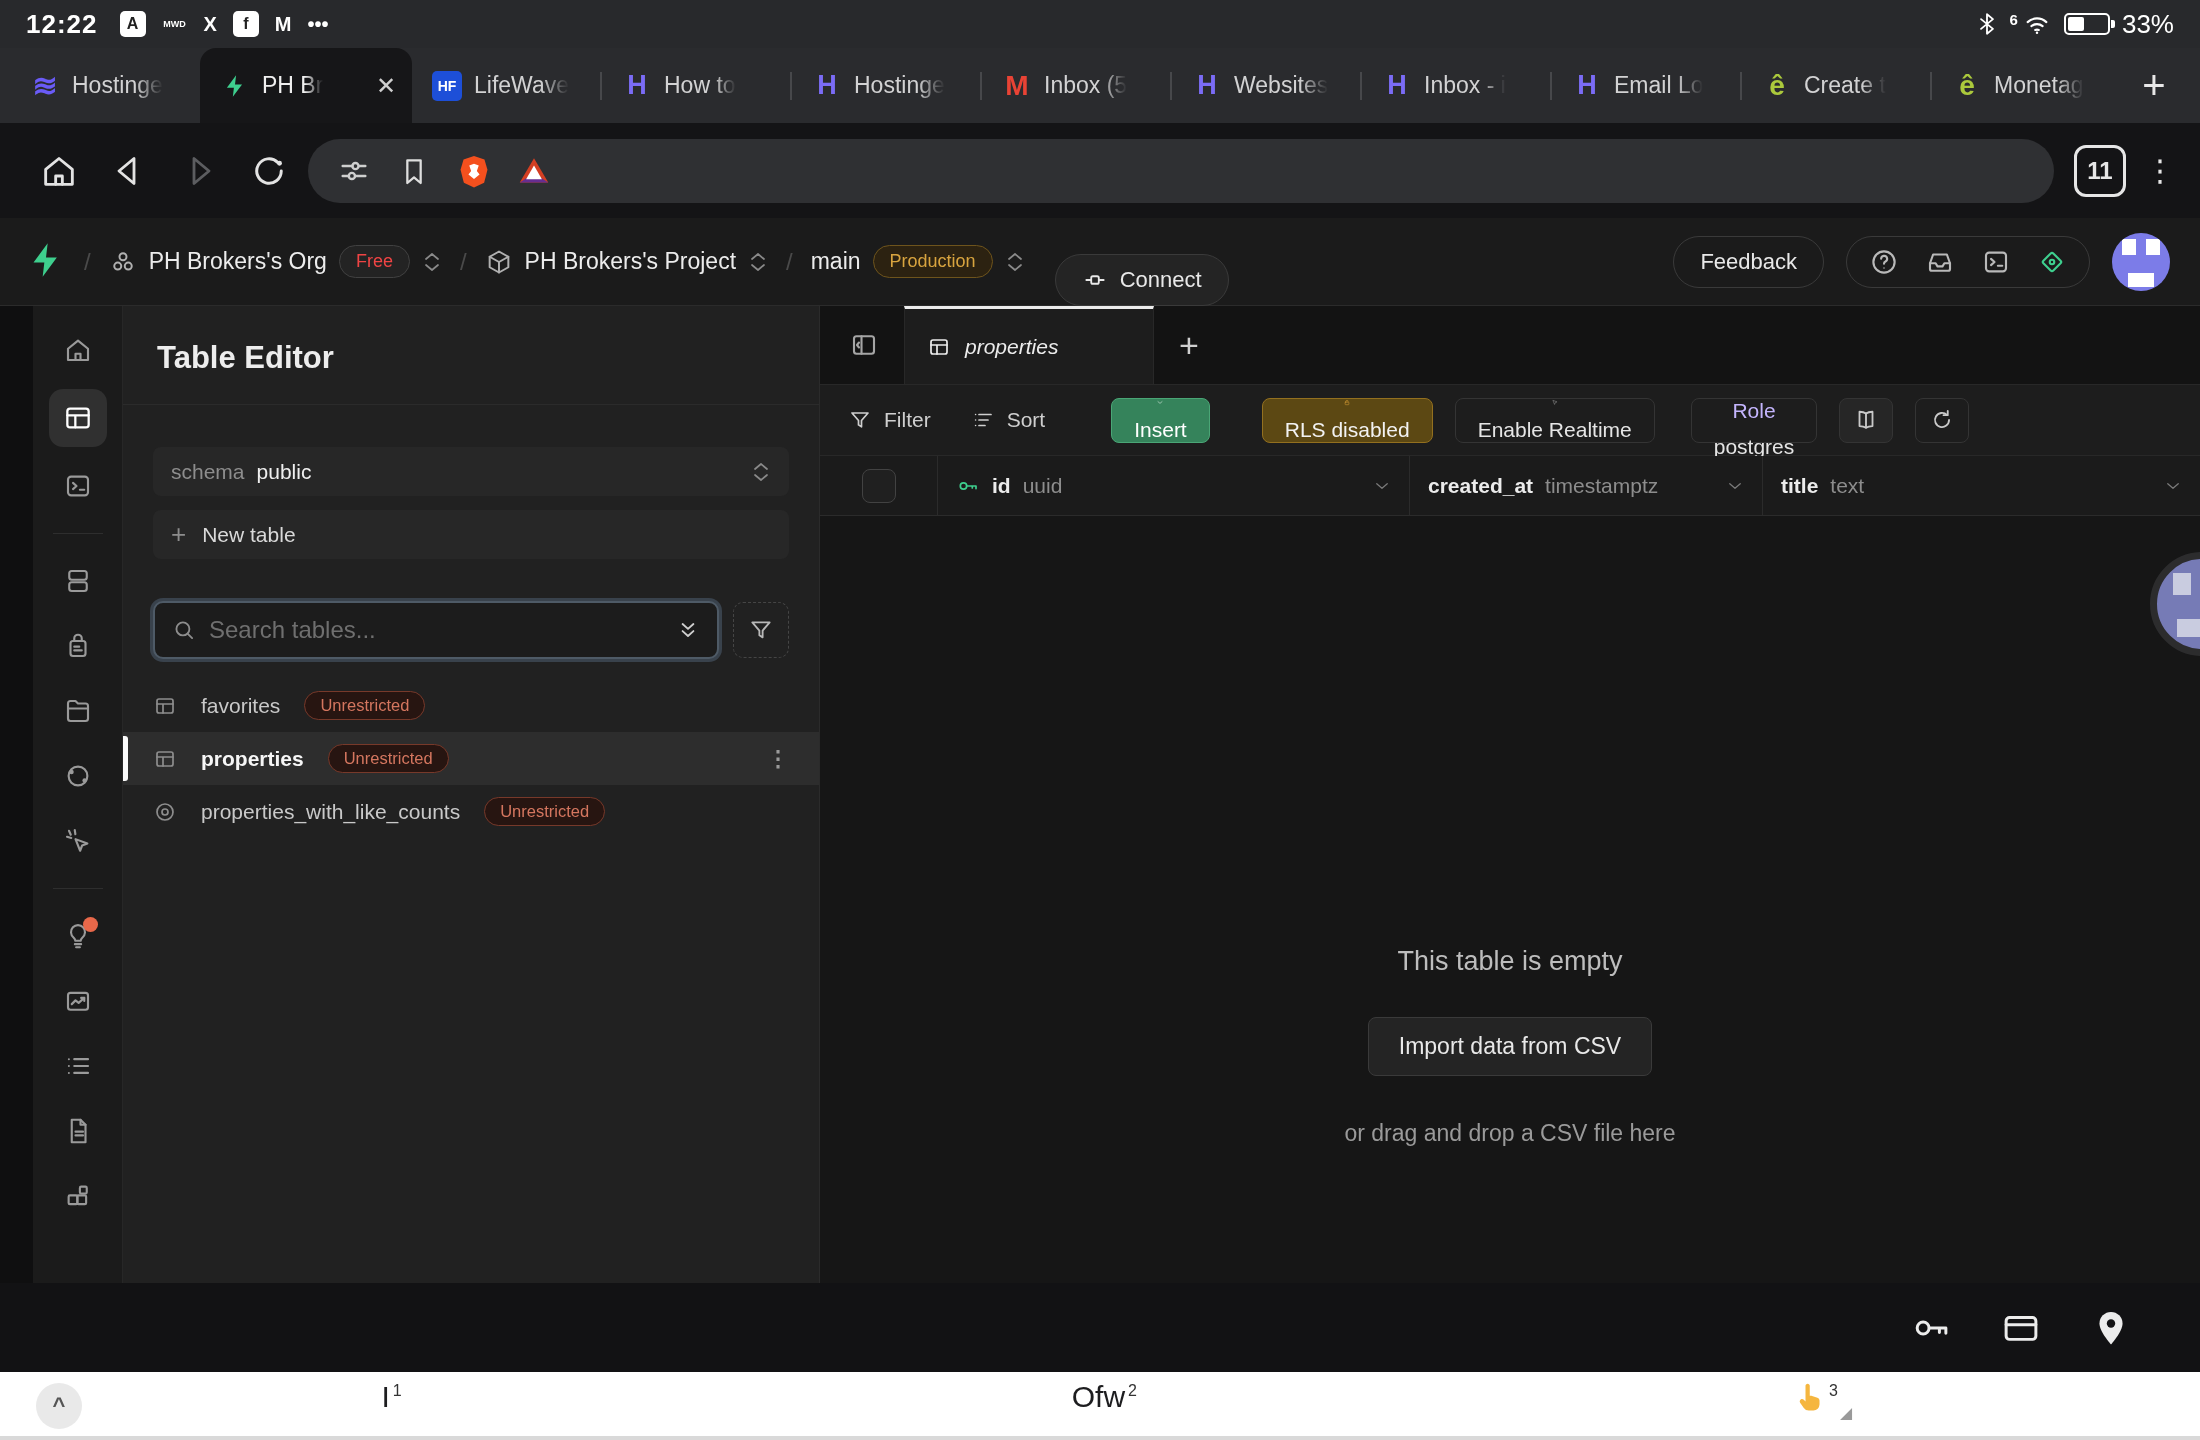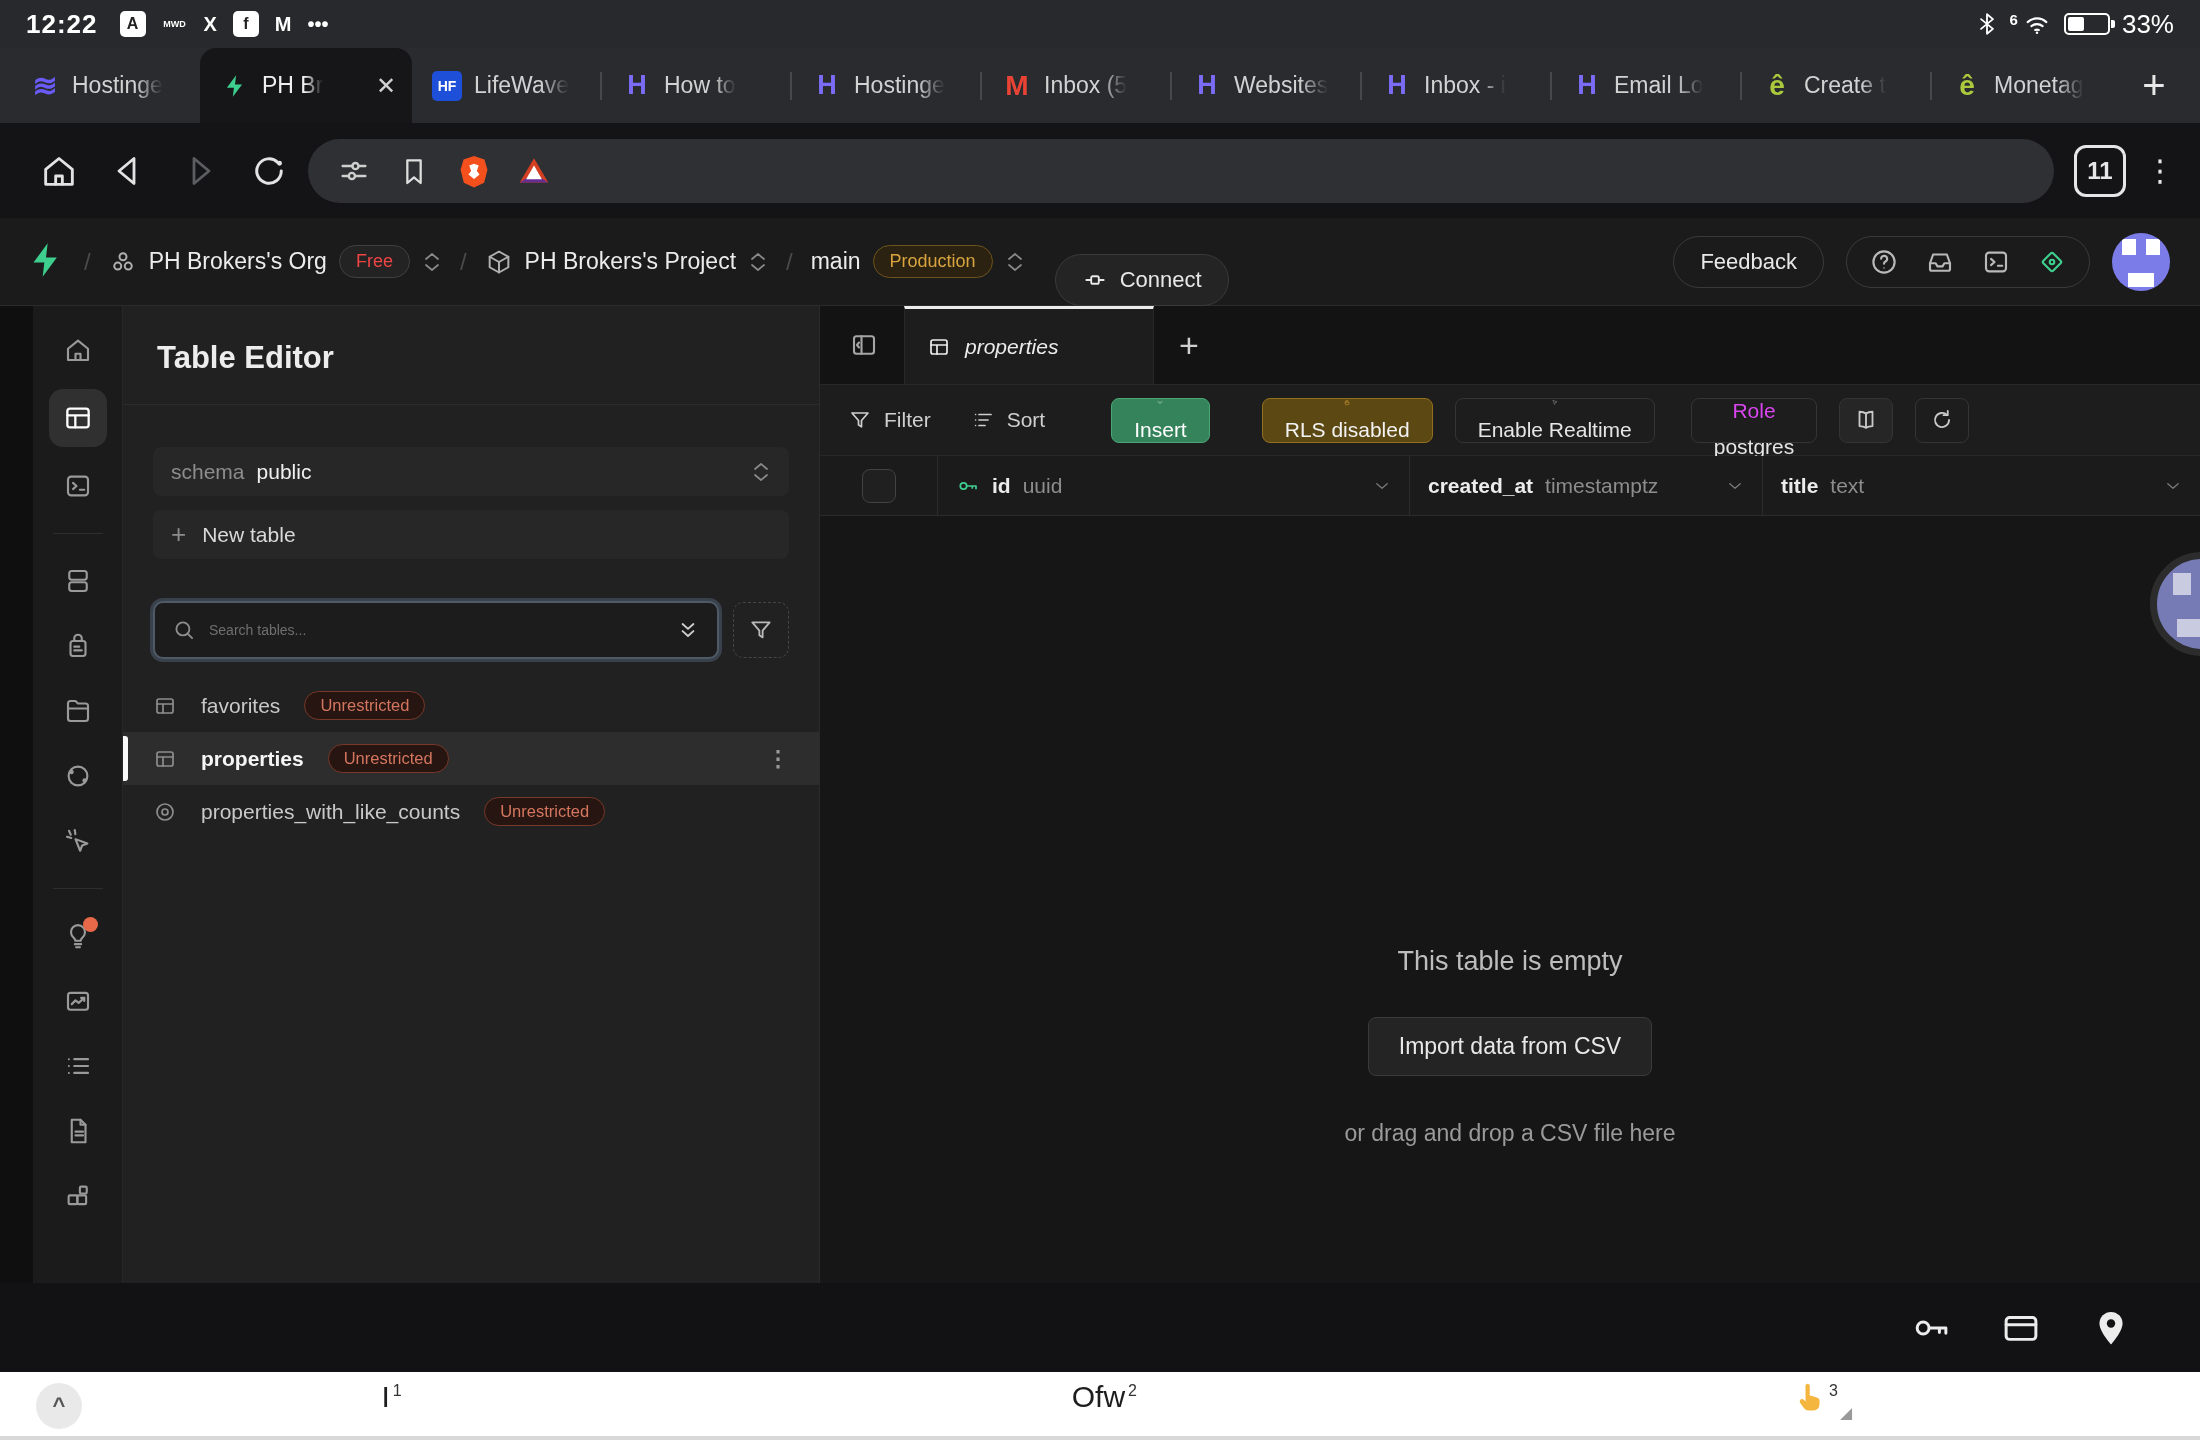--- a/index.html
+++ b/index.html
@@ -79,21 +79,21 @@
   .panel-title { font-size:31px; font-weight:bold; color:#ededed; padding:34px 34px 28px; border-bottom:1px solid #2b2b2b; }
   .panel-inner { padding:42px 30px 0; }
   .select-box { height:49px; background:#272727; border-radius:8px; display:flex; align-items:center; padding:0 18px; gap:12px; font-size:21px; }
   .select-box .lab { color:#8d8d8d; }
   .select-box .val { color:#efefef; }
   .select-box .chev-ud { margin-left:auto; }
   .newtable-btn { margin-top:14px; height:49px; background:#272727; border-radius:8px; display:flex; align-items:center; padding:0 18px; gap:16px; font-size:21px; color:#d9d9d9; }
   .newtable-btn .plus { color:#8d8d8d; font-size:26px; font-weight:300; }
   .search-row { margin-top:42px; display:flex; gap:14px; align-items:center; }
   .search-box { flex:1; height:58px; background:#1c1c1c; border:2px solid #4e5a66; box-shadow:0 0 0 3px #39424c; border-radius:10px; display:flex; align-items:center; padding:0 16px; gap:12px; color:#8d8d8d; }
-  .search-box input { flex:1; background:transparent; border:none; outline:none; color:#dcdcdc; font-size:14px; font-family:inherit; min-width:0; }
+  .search-box input { flex:1; background:transparent; border:none; outline:none; color:#dcdcdc; font-size:24px; font-family:inherit; min-width:0; }
   .search-box input::placeholder { color:#6f6f6f; }
   .filter-btn { width:56px; height:56px; border:1px dashed #454545; border-radius:10px; display:flex; align-items:center; justify-content:center; color:#b9b9b9; flex:none; }
   .tbl-list { margin-top:20px; display:flex; flex-direction:column; }
   .tbl-row { height:53px; display:flex; align-items:center; gap:24px; padding:0 30px; font-size:21px; color:#c9c9c9; position:relative; }
   .tbl-row .t-ic { color:#8d8d8d; flex:none; }
   .tbl-row.selected { background:#2d2d2d; color:#f6f6f6; font-weight:bold; }
   .tbl-row.selected:before { content:""; position:absolute; left:0; top:4px; bottom:4px; width:5px; background:#fafafa; border-radius:0 3px 3px 0; }
   .unres { font-size:16.5px; font-weight:normal; color:#d4765f; border:1px solid #77392a; background:#271511; padding:4px 15px; border-radius:999px; white-space:nowrap; }
   .row-dots { margin-left:auto; color:#9a9a9a; font-size:22px; }
 
@@ -102,21 +102,21 @@
   .mtab-strip { height:79px; background:#131313; border-bottom:1px solid #282828; display:flex; align-items:stretch; padding-left:22px; }
   .collapse-btn { width:44px; align-self:center; height:44px; display:flex; align-items:center; justify-content:center; color:#a5a5a5; }
   .mtab { width:250px; margin-left:18px; background:#1d1d1d; border-top:3px solid #ececec; border-left:1px solid #282828; border-right:1px solid #282828; display:flex; align-items:center; gap:14px; padding:0 22px; color:#ececec; font-size:21px; font-style:italic; }
   .mtab-add { width:70px; display:flex; align-items:center; justify-content:center; color:#cfcfcf; font-size:34px; font-weight:300; }
   .toolbar { height:71px; background:#1d1d1d; border-bottom:1px solid #282828; display:flex; align-items:center; padding:0 28px; gap:22px; }
   .tool-link { display:flex; align-items:center; gap:12px; color:#cfcfcf; font-size:21px; margin-right:18px; }
   .tbtn { height:45px; display:flex; align-items:center; gap:12px; border-radius:8px; font-size:21px; padding:0 22px; border:1px solid #343434; background:#242424; color:#e5e5e5;flex-direction:column; }
   .tbtn.green { background:#35835b; border-color:#4aa676; color:#fff; margin-left:26px; margin-right:30px; }
   .tbtn.amber { background:#5c4813; border-color:#93701f; color:#f2f2f2; }
   .tbtn.amber .lock-ic { color:#e0a33a; }
-  .tbtn .dimlab { color:#d946ef; }
+  .tbtn .dimlab { color:#c4b5fd; }
   .tbtn.role { background:transparent; margin-left:14px; }
   .sq-btn { width:54px; height:45px; border:1px solid #343434; background:#262626; border-radius:8px; display:flex; align-items:center; justify-content:center; color:#c9c9c9; flex:none; }
 
   .grid-header { height:60px; background:#1b1b1b; border-bottom:1px solid #2b2b2b; display:grid; grid-template-columns:118px 472px 353px 1fr; align-items:stretch; }
   .gh-cell { display:flex; align-items:center; gap:12px; padding:0 18px; border-right:1px solid #2b2b2b; font-size:21px; color:#8d8d8d; min-width:0; }
   .gh-cell:last-child { border-right:none; }
   .gh-cell .colname { color:#ececec; font-weight:bold; }
   .gh-cell .chev { margin-left:auto; color:#7a7a7a; }
   .checkbox { width:34px; height:34px; border:1px solid #424242; background:#202020; border-radius:8px; margin:0 auto; }
   .key-ic { color:#3ecf8e; }

